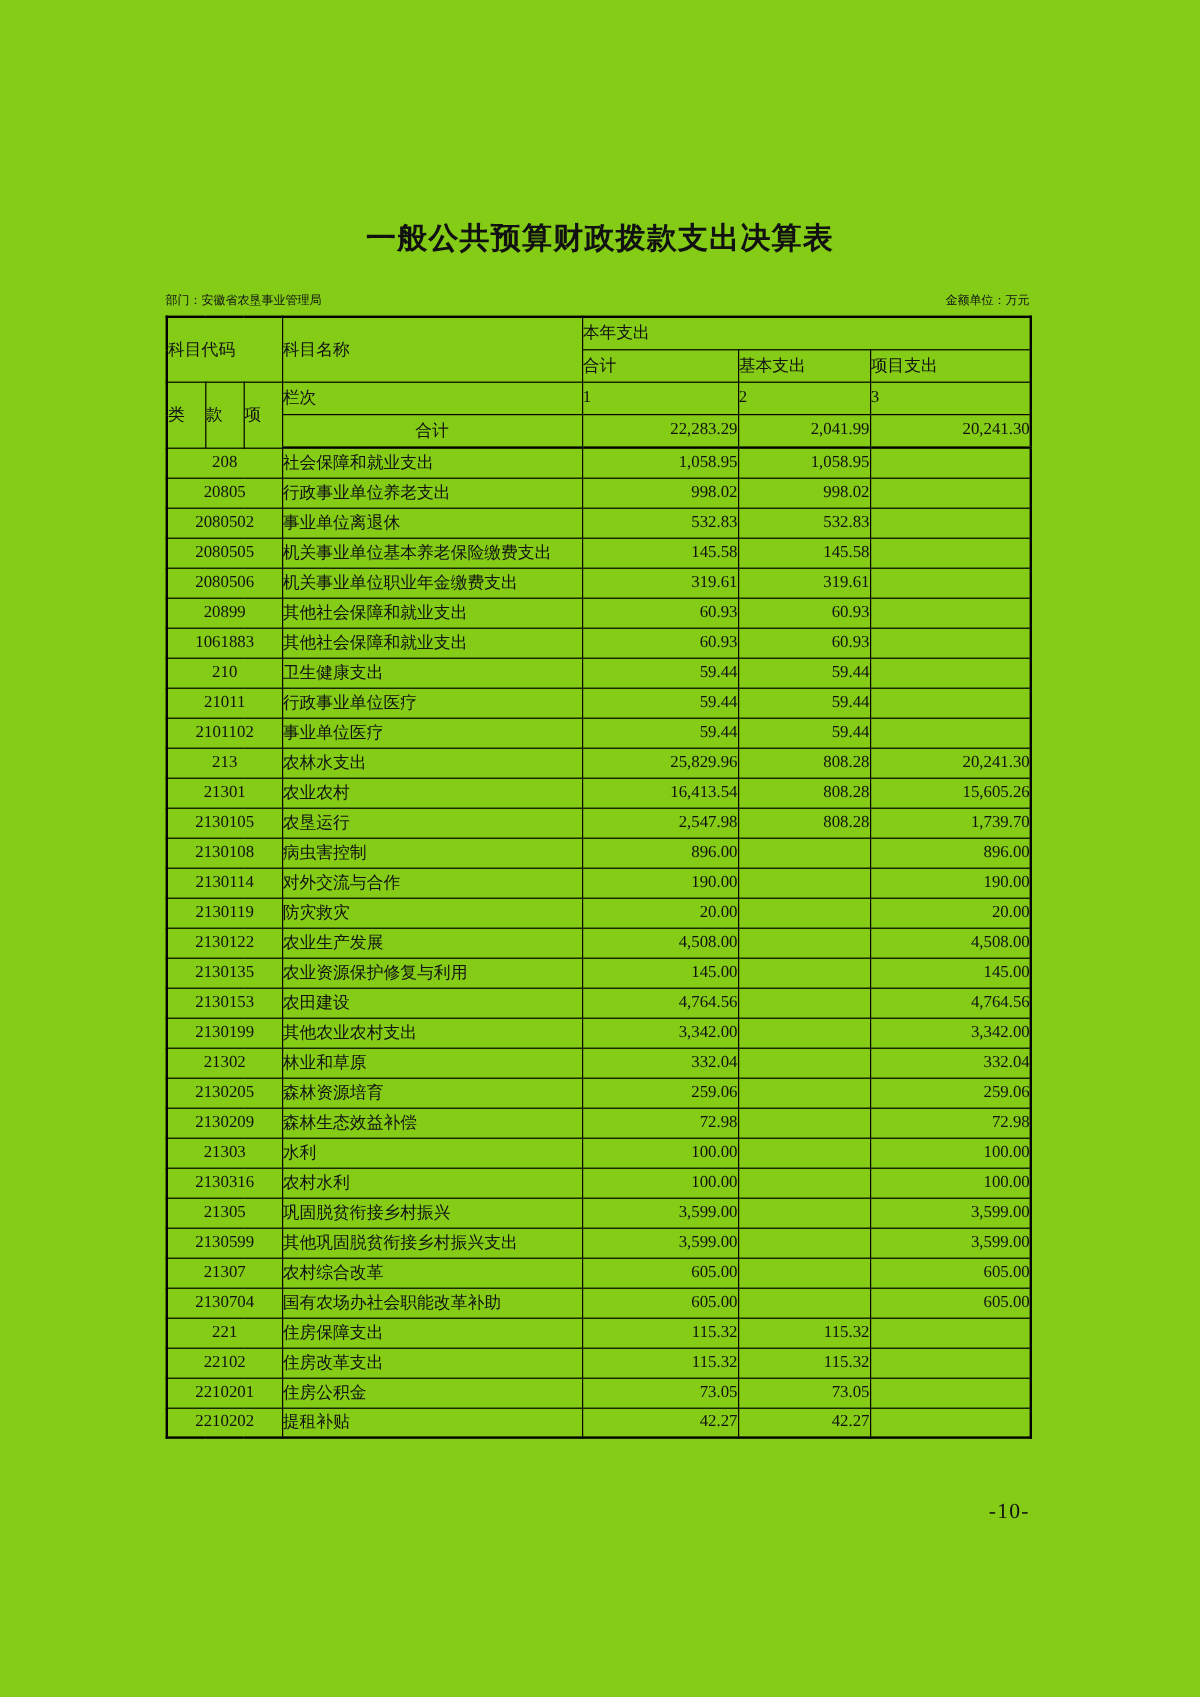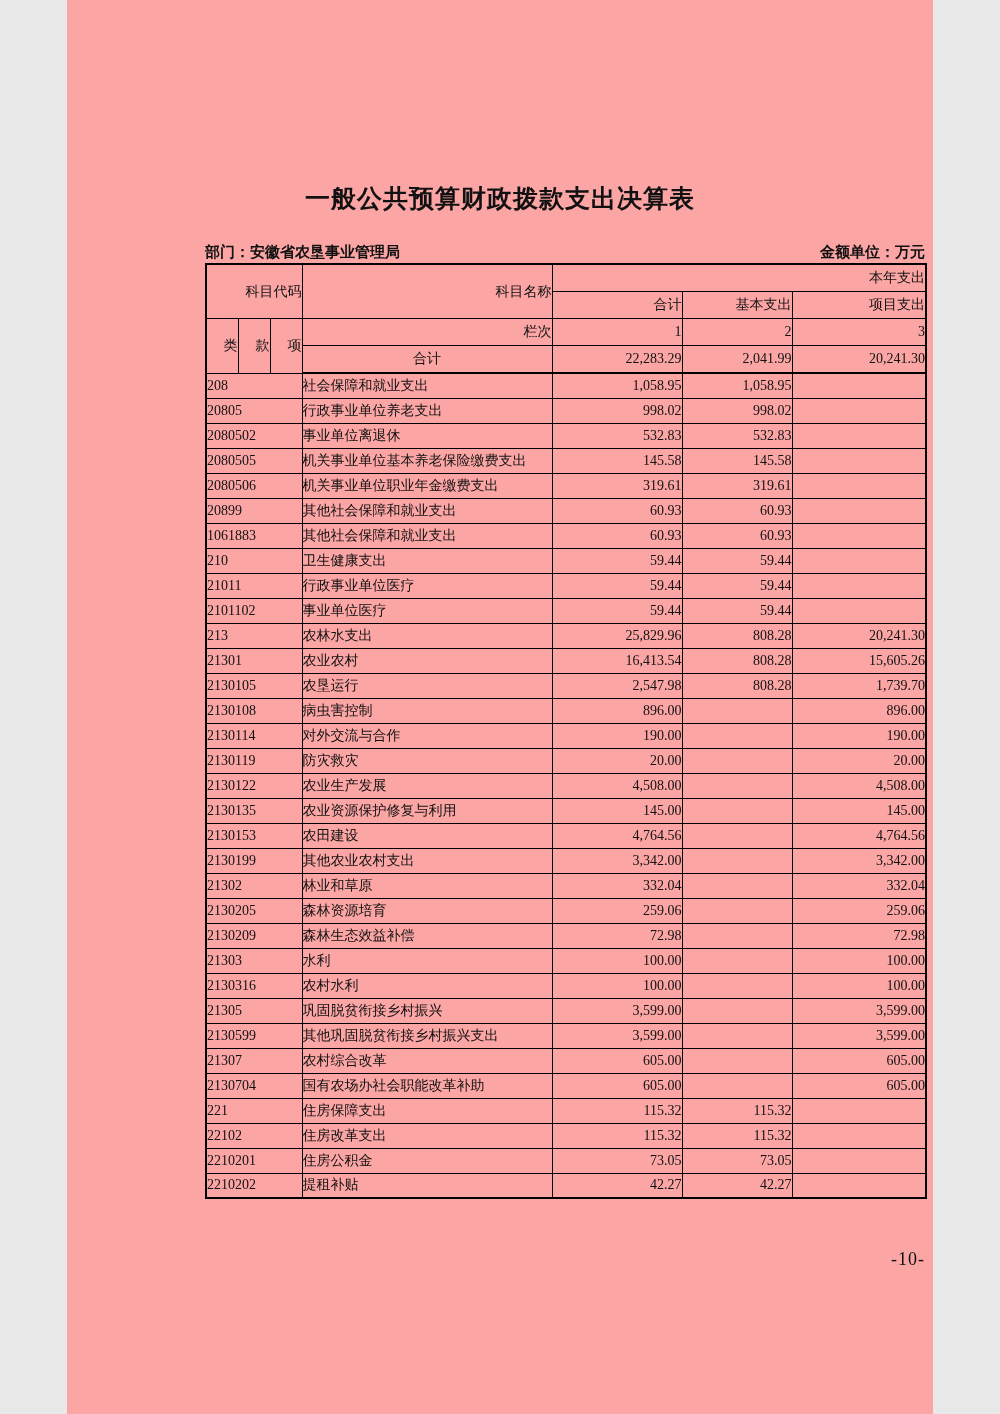--- a/index.html
+++ b/index.html
@@ -1,62 +1,61 @@
 <!DOCTYPE html>
 <html><head>
 <meta charset="utf-8">
 <style>
   html,body { margin:0; padding:0; background:#e8e8e8; }
   .sheet {
     position:relative;
-    width:866px; height:1414px;
+    width:1000px; height:1414px;
     margin:0 auto;
-    background:#fca5a5;
+    background:#84cc16;
     font-family:"Liberation Serif","DejaVu Serif",serif;
     color:#111;
     overflow:hidden;
   }
   .title {
     position:absolute; top:182px; left:0; width:100%;
     margin:0;
     text-align:center;
     font-family:"DejaVu Sans","Liberation Sans",sans-serif;
     font-weight:bold;
     font-size:25px;
     letter-spacing:1px;
   }
   .table-code {
     position:absolute; top:221px; left:138px; width:720px;
     text-align:right; font-size:15px;
   }
   .meta-row {
     position:absolute; top:243px; left:138px; width:720px;
     display:flex; justify-content:space-between;
-    font-size:15px;
-    font-weight:bold;
+    font-size:10px;
   }
   table.budget {
     position:absolute; top:263px; left:138px;
     width:720px;
     border-collapse:collapse;
     table-layout:fixed;
     border:2px solid #000;
   }
   table.budget td {
     border:1px solid #000;
     font-size:14px;
     padding:0;
     overflow:hidden;
     white-space:nowrap;
     vertical-align:middle;
   }
-  thead td { text-align:right; height:26px; }
+  thead td { text-align:left; height:26px; }
   thead tr.hdr-total td { border-bottom:2px solid #000; }
   tbody tr { height:25px; }
-  td.td-code { text-align:left; padding-left:7px;margin-left:44px; }
+  td.td-code { text-align:center; padding-left:7px;margin-left:44px; }
   td.td-name { text-align:left; padding-left:7px; }
   td.td-num  { text-align:right; padding-right:6px; }
   td.td-center { text-align:center; }
   .note {
     position:absolute; top:1208px; left:140px; width:720px;
     font-size:15px;
   }
   .page-number {
     position:absolute; top:1249px; left:824px;
     font-size:18px;

